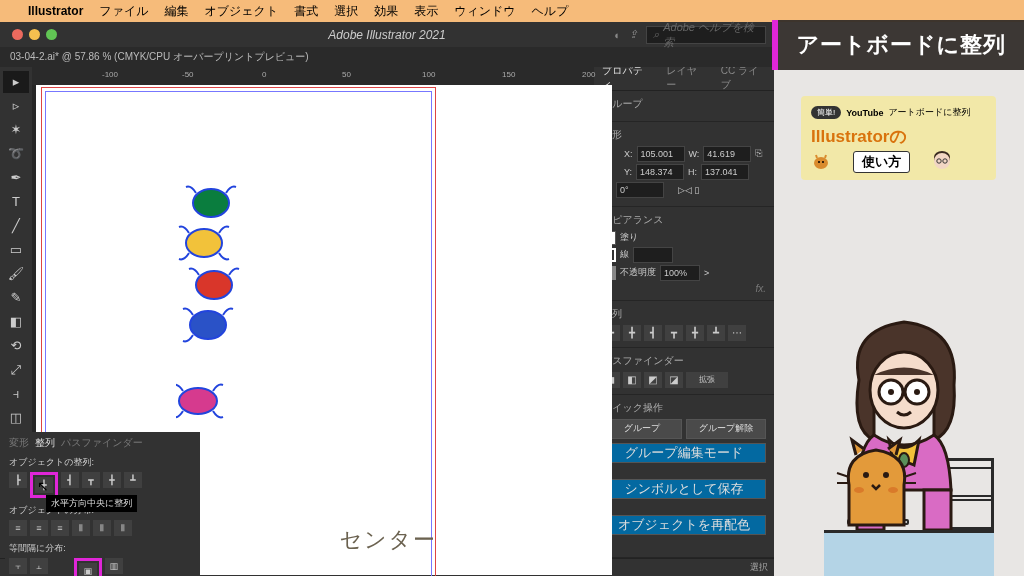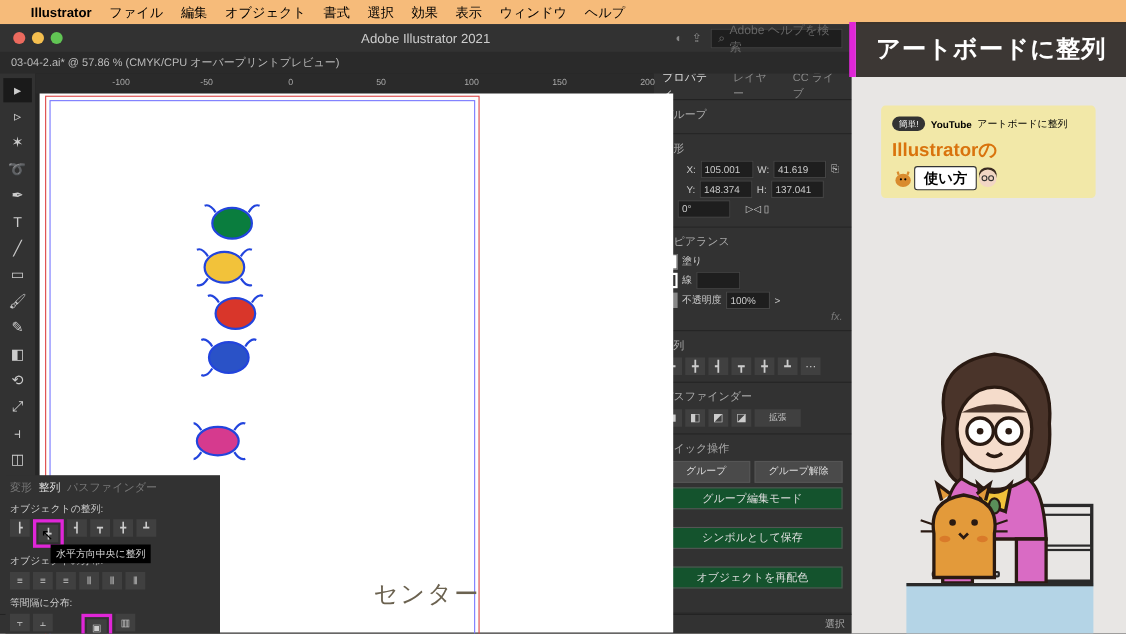--- a/index.html
+++ b/index.html
@@ -1,21 +1,21 @@
 <!DOCTYPE html>
 <html><head>
 <meta charset="utf-8">
 <style>
 * { margin:0; padding:0; box-sizing:border-box; font-family:"Hiragino Sans","Helvetica",sans-serif; }
 body { width:1024px; height:576px; background:#e8e6e4; position:relative; overflow:hidden; }
 .menubar { height:22px; background:#f6bb7a; display:flex; align-items:center; padding:0 12px; gap:16px; font-size:12px; color:#000; }
 .menubar .apple { font-size:14px; }
 .menubar .app-name { font-weight:bold; }
 .app-window { position:absolute; left:0; top:22px; width:774px; height:554px; background:#323232; display:flex; flex-direction:column; }
-.titlebar { height:28px; background:#323232; display:flex; align-items:center; position:relative; }
+.titlebar { height:28px; background:#323232; display:flex; align-items:center; position:relative;font-style:italic; }
 .traffic { display:flex; gap:6px; padding-left:12px; }
 .dot { width:11px; height:11px; border-radius:50%; }
 .dot.r{background:#ec6a5e}.dot.y{background:#f5bf4f}.dot.g{background:#61c554}
 .titlebar .title { position:absolute; left:50%; transform:translateX(-50%); color:#ccc; font-size:12px; }
 .titlebar .right-icons { position:absolute; right:8px; display:flex; align-items:center; gap:8px; color:#888; font-size:11px; }
 .search-box { background:#1e1e1e; border:1px solid #444; padding:1px 6px; width:120px; height:18px; display:flex; align-items:center; gap:4px; color:#666; }
 .tabbar { height:22px; background:#2a2a2a; display:flex; align-items:center; padding-left:10px; font-size:10px; color:#bbb; }
 .main-area { flex:1; display:flex; position:relative; }
 .toolbox { width:32px; background:#323232; display:flex; flex-direction:column; align-items:center; padding-top:4px; gap:2px; }
 .tool { width:26px; height:22px; display:flex; align-items:center; justify-content:center; color:#ccc; font-size:13px; cursor:pointer; }
@@ -33,35 +33,35 @@
 .panel-tab { padding:0 8px; color:#888; }
 .panel-tab.active { color:#ddd; }
 .panel-section { padding:6px 8px; border-bottom:1px solid #252525; }
 .panel-section .hdr { font-size:10px; color:#aaa; margin-bottom:4px; }
 .xfm-row { display:flex; align-items:center; gap:4px; font-size:9px; margin-bottom:2px; }
 .xfm-row input { width:48px; height:16px; background:#1e1e1e; border:1px solid #444; color:#ccc; font-size:9px; padding:0 3px; }
 .align-icons { display:flex; gap:3px; flex-wrap:wrap; }
 .align-icon { width:18px; height:16px; background:#404040; display:flex; align-items:center; justify-content:center; }
 .btn-row { display:flex; gap:4px; margin-bottom:4px; }
 .btn { flex:1; height:20px; background:#4a4a4a; border:1px solid #555; color:#ddd; font-size:9px; display:flex; align-items:center; justify-content:center; cursor:pointer; }
-.btn-full { width:100%; height:20px; background:#14532d; border:1px solid #555; color:#ddd; font-size:10px; display:flex; align-items:center; justify-content:center; margin-bottom:16px; cursor:pointer; }
+.btn-full { width:100%; height:20px; background:#0369a1; border:1px solid #555; color:#ddd; font-size:13px; display:flex; align-items:center; justify-content:center; margin-bottom:16px; cursor:pointer; }
 .statusbar { height:20px; background:#323232; display:flex; align-items:center; font-size:9px; color:#aaa; padding:0 6px; gap:8px; border-top:1px solid #222; }
 .float-panel { position:absolute; left:5px; top:432px; width:195px; background:#323232; color:#ccc; font-size:9px; padding:4px; z-index:5; }
 .float-tabs { display:flex; gap:6px; margin-bottom:6px; font-size:10px; }
 .float-tabs span { color:#777; }
 .float-tabs span.active { color:#ddd; }
 .hl-box { border:3px solid #e026d8; padding:2px; display:inline-block; }
 .tooltip { position:absolute; left:46px; top:495px; background:#000000; color:#ddd; font-size:9px; padding:2px 5px; z-index:6; }
 .title-banner { position:absolute; right:0; top:20px; background:rgba(44,40,37,.92); color:#fff; font-size:22px; font-weight:bold; padding:10px 18px; letter-spacing:1px; }
 .title-banner::before { content:""; position:absolute; left:-6px; top:0; width:6px; height:100%; background:#e026d8; }
 .course-card { position:absolute; right:28px; top:96px; width:195px; height:84px; background:#f2e8a8; border-radius:4px; padding:10px; }
 .course-card .row1 { display:flex; align-items:center; gap:5px; font-size:9px; }
 .badge { background:#333; color:#fff; border-radius:8px; padding:1px 6px; font-size:8px; }
 .course-card .row2 { color:#d9730d; font-size:17px; font-weight:bold; margin-top:6px; }
-.course-card .row3 { display:flex; align-items:center; gap:0; margin-top:3px; }
+.course-card .row3 { display:flex; gap:22px; margin-top:3px; }
 .usage { background:#fff; border:1px solid #333; border-radius:3px; padding:1px 8px; font-size:13px; font-weight:bold; }
 .mini-face { width:20px; height:20px; }
 .scene { position:absolute; right:0; bottom:0; width:290px; height:360px; }
 .desktop { position:absolute; right:30px; bottom:0; width:170px; height:46px; background:#b4d4e6; border-top:3px solid #2a2a2a; }
 .drawer { position:absolute; right:30px; bottom:46px; width:60px; height:72px; background:#e8e6e4; border:3px solid #2a2a2a; }
 .drawer::before,.drawer::after { content:""; position:absolute; left:8px; width:44px; height:26px; border:2px solid #2a2a2a; }
 .drawer::before { top:6px; } .drawer::after { top:38px; }
 .laptop { position:absolute; right:115px; bottom:46px; width:62px; height:45px; }
 .laptop-screen { width:52px; height:34px; background:#c8c8c8; border:2px solid #2a2a2a; border-radius:3px; margin:0 auto; display:flex; align-items:center; justify-content:center; }
 .laptop-base { width:62px; height:6px; background:#c8c8c8; border:2px solid #2a2a2a; border-radius:2px; }

